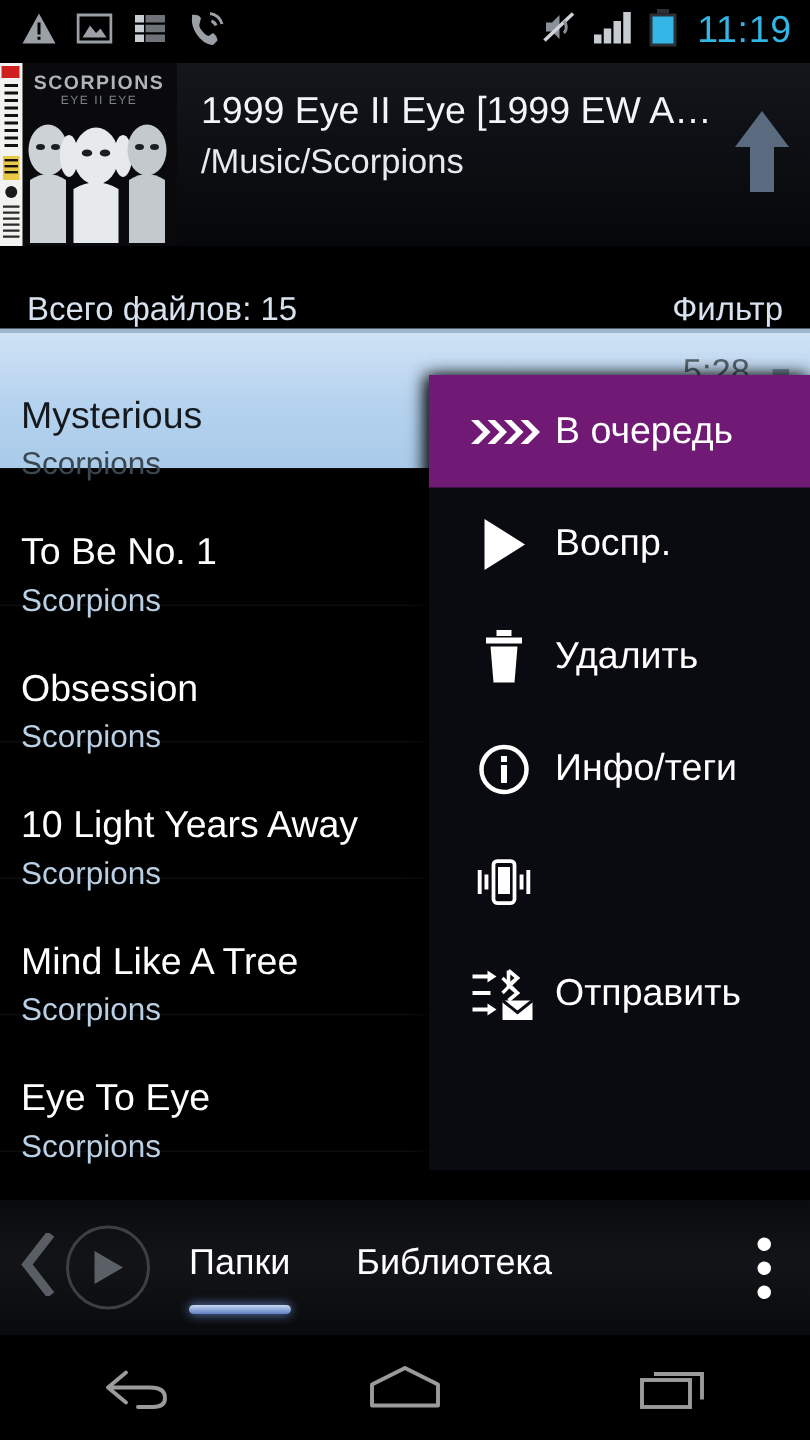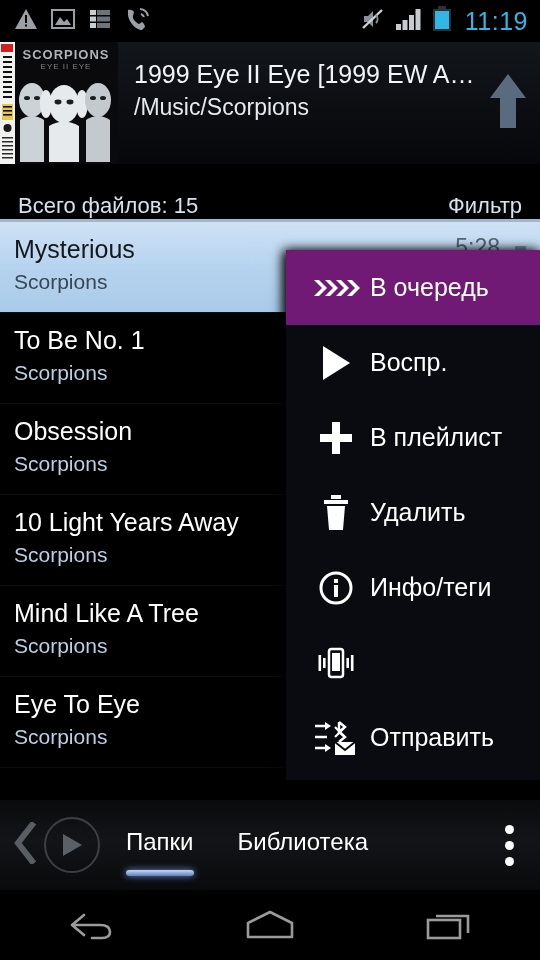--- a/index.html
+++ b/index.html
@@ -10,21 +10,21 @@
     overflow: hidden;
   }
   #screen { position: relative; width: 540px; height: 960px; background: #000; }
 
   
   .statusbar {
     position: absolute; top: 0; left: 0; width: 540px; height: 42px;
     background: #000; display: flex; align-items: center;
   }
   .sb-left { display: flex; align-items: center; gap: 13px; padding-left: 14px; }
-  .sb-right { margin-left: auto; display: flex; align-items: center; gap: 9px; padding-right: 12px; }
+  .sb-right { margin-left: auto; display: flex; align-items: flex-start; gap: 9px; padding-right: 12px; }
   .sb-time { color: #33b5e5; font-size: 25px; letter-spacing: 0.5px; padding-left: 4px; }
 
   
   .header {
     position: absolute; top: 42px; left: 0; width: 540px; height: 123px;
     background: #000;
   }
   .albumart {
     position: absolute; left: 0; top: 0; width: 118px; height: 122px;
     background: #05060a; overflow: hidden;
@@ -52,21 +52,21 @@
 
   
   .tracklist { position: absolute; top: 222px; left: 0; width: 540px; height: 578px; background: #000; }
   .track {
     position: relative; height: 91px; padding: 10px 16px 0 14px;
     border-bottom: 1px solid #0d0d0d;
   }
   .track.selected {
     background: linear-gradient(180deg,#cfe2f5 0%,#b4d2ee 55%,#a9cbe9 100%);
   }
-  .tr-title { font-size: 25px; color: #ffffff; line-height: 34px; white-space: nowrap; }
+  .tr-title { font-size: 25px; color: #ffffff; line-height: 34px; white-space: nowrap; margin-top: 28px; }
   .tr-artist { font-size: 21px; color: #b9cfe4; line-height: 31px; }
   .track.selected .tr-title { color: #15181c; }
   .track.selected .tr-artist { color: #3a4750; }
   .tr-dur {
     position: absolute; right: 40px; top: 12px; font-size: 23px; color: #93a7b8;
   }
   .track.selected .tr-dur { color: #56656f; }
   .tr-album {
     position: absolute; right: 40px; top: 46px; font-size: 21px; color: #5c6b78;
   }
@@ -356,29 +356,20 @@
 
     <div class="ctx-item">
       <span class="ctx-ico">
         <svg width="34" height="38" viewBox="0 0 34 38">
             <path d="M4 2 L31 19 L4 36 Z" fill="#fff"></path>
           </svg>
       </span>
       <span class="ctx-label">Воспр.</span>
     </div>
 
-    <div class="ctx-item">
-      <span class="ctx-ico">
-        <svg width="34" height="34" viewBox="0 0 34 34">
-          <rect x="13" y="1" width="8" height="32" fill="#fff"></rect>
-          <rect x="1" y="13" width="32" height="8" fill="#fff"></rect>
-        </svg>
-      </span>
-      <span class="ctx-label">В плейлист</span>
-    </div>
 
     <div class="ctx-item">
       <span class="ctx-ico">
         <svg width="28" height="36" viewBox="0 0 28 36">
           <rect x="9" y="0" width="10" height="4" fill="#fff"></rect>
           <rect x="2" y="5" width="24" height="4" fill="#fff"></rect>
           <path d="M5 11 L23 11 L21 35 L7 35 Z" fill="#fff"></path>
         </svg>
       </span>
       <span class="ctx-label">Удалить</span>

